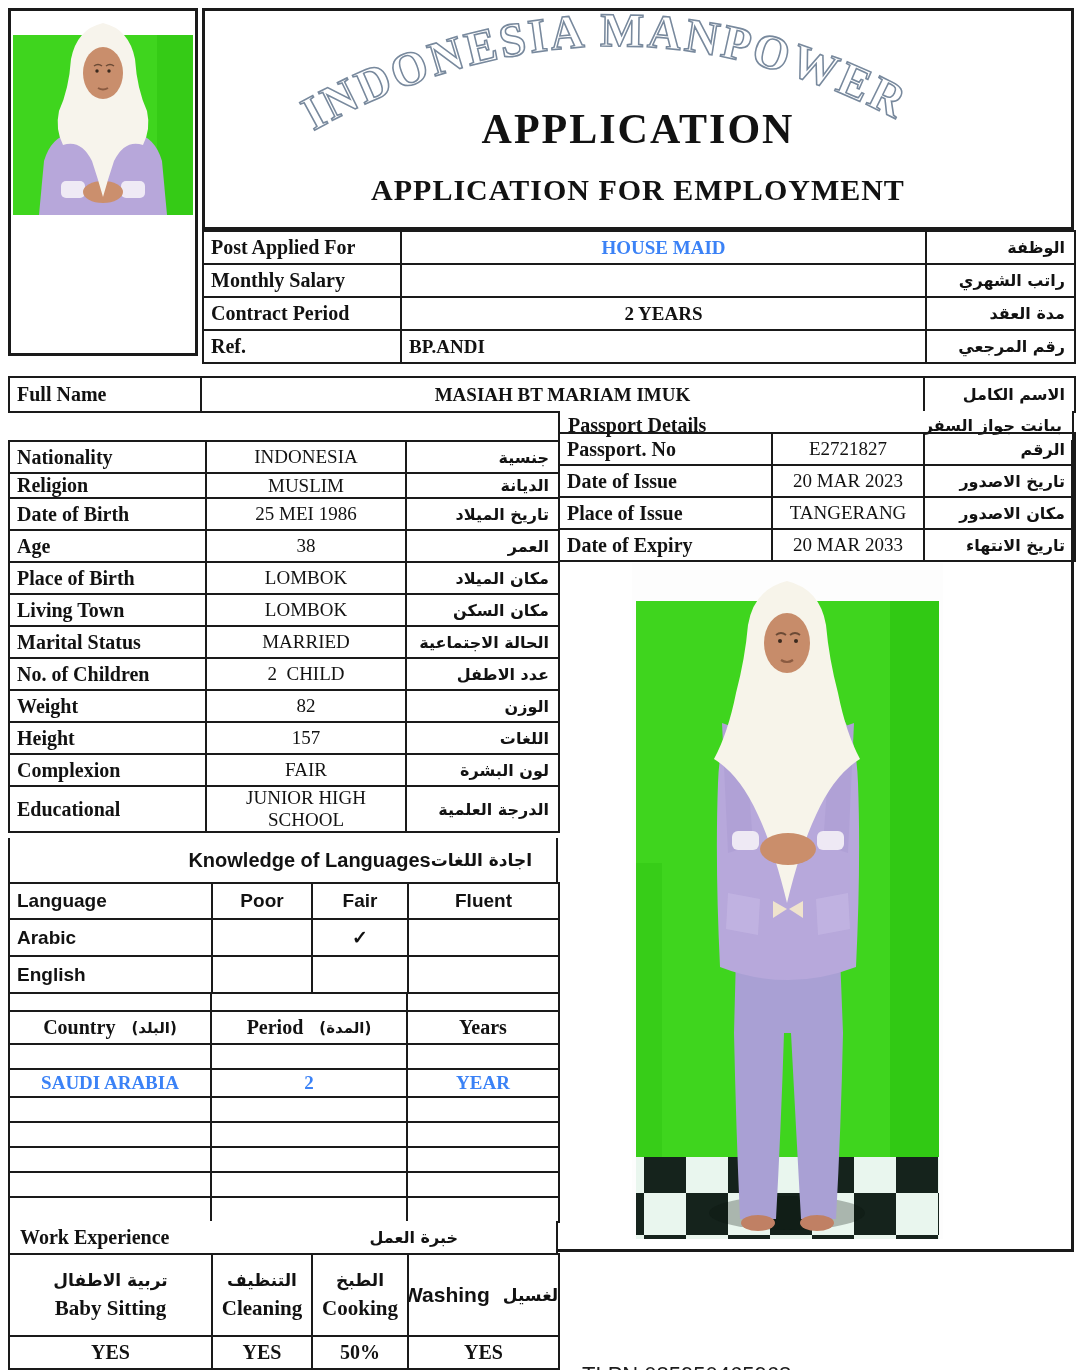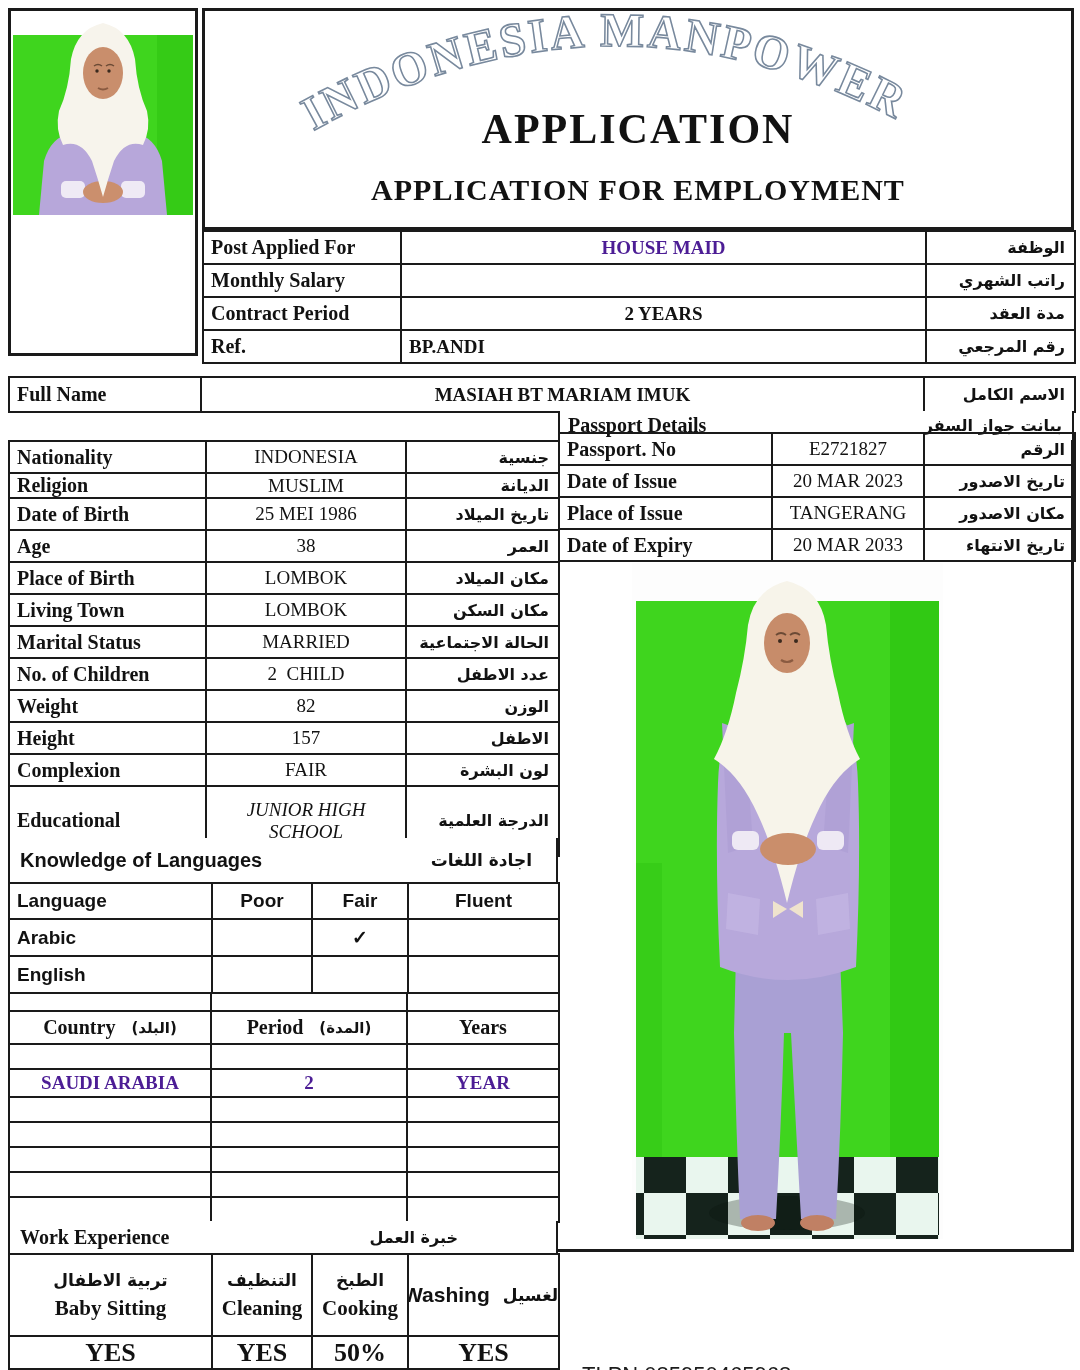--- a/index.html
+++ b/index.html
@@ -7,37 +7,37 @@
   body{width:1080px;height:1370px;position:relative;font-family:"Liberation Serif",serif;color:#121212;}
   #page{position:absolute;inset:0;width:1080px;height:1370px;background:#fff;overflow:hidden;}
   .abs{position:absolute;}
   table{border-collapse:collapse;table-layout:fixed;width:100%;}
   td{border:2px solid #1a1a1a;padding:0 7px;vertical-align:middle;overflow:hidden;}
   .box{border:3px solid #1a1a1a;}
   .lbl{font-weight:700;font-size:20px;text-align:left;}
   .val{text-align:center;font-size:19px;white-space:pre-wrap;}
   .left{text-align:left;}
   .b{font-weight:700;}
-  .red{color:#4c1d95;font-weight:700;}
+  .red{color:#3b82f6;font-weight:700;}
   .ar{font-family:"DejaVu Sans",sans-serif;font-weight:700;font-size:16px;text-align:right;direction:rtl;padding-right:9px;}
   .sans-b{font-family:"Liberation Sans",sans-serif;font-weight:700;}
-  .narrow{max-width:150px;margin:12px auto;line-height:1.15;display:block;font-style:italic;}
+  .narrow{max-width:150px;margin:0 auto;line-height:1.15;display:block;}
   .bar{position:absolute;display:flex;align-items:center;justify-content:space-between;border-left:2px solid #1a1a1a;border-right:2px solid #1a1a1a;background:#fff;}
   .arc-svg{position:absolute;left:18px;top:8px;overflow:visible;pointer-events:none;}
   .hdr-title{position:absolute;left:0;top:86px;width:100%;text-align:center;font-size:42px;font-weight:700;letter-spacing:2px;margin-top:8px;}
   .hdr-sub{position:absolute;left:0;top:162px;width:100%;text-align:center;font-size:30px;font-weight:700;letter-spacing:1px;}
   .chd{display:flex;justify-content:center;align-items:center;gap:16px;font-size:20px;font-weight:700;}
   .ar-inline{font-family:"DejaVu Sans",sans-serif;font-weight:700;font-size:15px;direction:rtl;}
   .lang-table td{font-family:"Liberation Sans",sans-serif;font-size:19px;font-weight:700;}
   .check{font-family:"DejaVu Sans",sans-serif;font-size:21px;font-weight:700;text-align:center;}
   .sk-hd{display:flex;flex-direction:column;align-items:center;justify-content:center;gap:6px;height:100%;}
   .sk-ar{font-family:"DejaVu Sans",sans-serif;font-weight:700;font-size:17px;direction:rtl;}
   .sk-en{font-size:21px;font-weight:700;}
   .wash{display:flex;align-items:center;justify-content:center;gap:13px;height:100%;}
-  .yes{font-size:26px;font-weight:700;text-align:center;}
+  .yes{font-size:20px;font-weight:700;text-align:center;}
   .phone{position:absolute;left:582px;top:1362px;font-family:"Liberation Sans",sans-serif;font-size:22px;color:#1c1c1c;}
 </style>
 </head>
 <body>
 
 <div id="page">
 
   <div class="abs box" style="left:8px;top:8px;width:190px;height:348px;background:#fff;">
     <svg width="184" height="204" viewBox="0 0 184 204">
       <rect width="184" height="204" fill="#ffffff"></rect>
@@ -207,37 +207,37 @@
         <td class="ar">عدد الاطفل</td>
       </tr>
       <tr style="height:32px">
         <td class="lbl">Weight</td>
         <td class="val">82</td>
         <td class="ar">الوزن</td>
       </tr>
       <tr style="height:32px">
         <td class="lbl">Height</td>
         <td class="val">157</td>
-        <td class="ar">الاطفل</td>
+        <td class="ar">اللغات</td>
       </tr>
       <tr style="height:32px">
         <td class="lbl">Complexion</td>
         <td class="val">FAIR</td>
         <td class="ar">لون البشرة</td>
       </tr>
       <tr style="height:46px">
         <td class="lbl">Educational</td>
         <td class="val"><span class="narrow">JUNIOR HIGH SCHOOL</span></td>
         <td class="ar">الدرجة العلمية</td>
       </tr>
     </tbody>
       </table>
   </div>
 
-  <div class="bar" style="left:8px;top:838px;width:550px;height:44px;padding:0 10px;">
+  <div class="bar" style="left:8px;top:838px;width:550px;height:44px;padding:0 10px;justify-content:flex-end;">
     <span class="sans-b" style="font-size:20px;">Knowledge of Languages</span>
     <span class="ar" style="font-size:17px;padding-right:14px;">اجادة اللغات</span>
   </div>
 
   <div class="abs lang-table" style="left:8px;top:882px;width:550px;">
     <table>
       <colgroup>
           <col style="width:203px">
           <col style="width:100px">
           <col style="width:96px">

